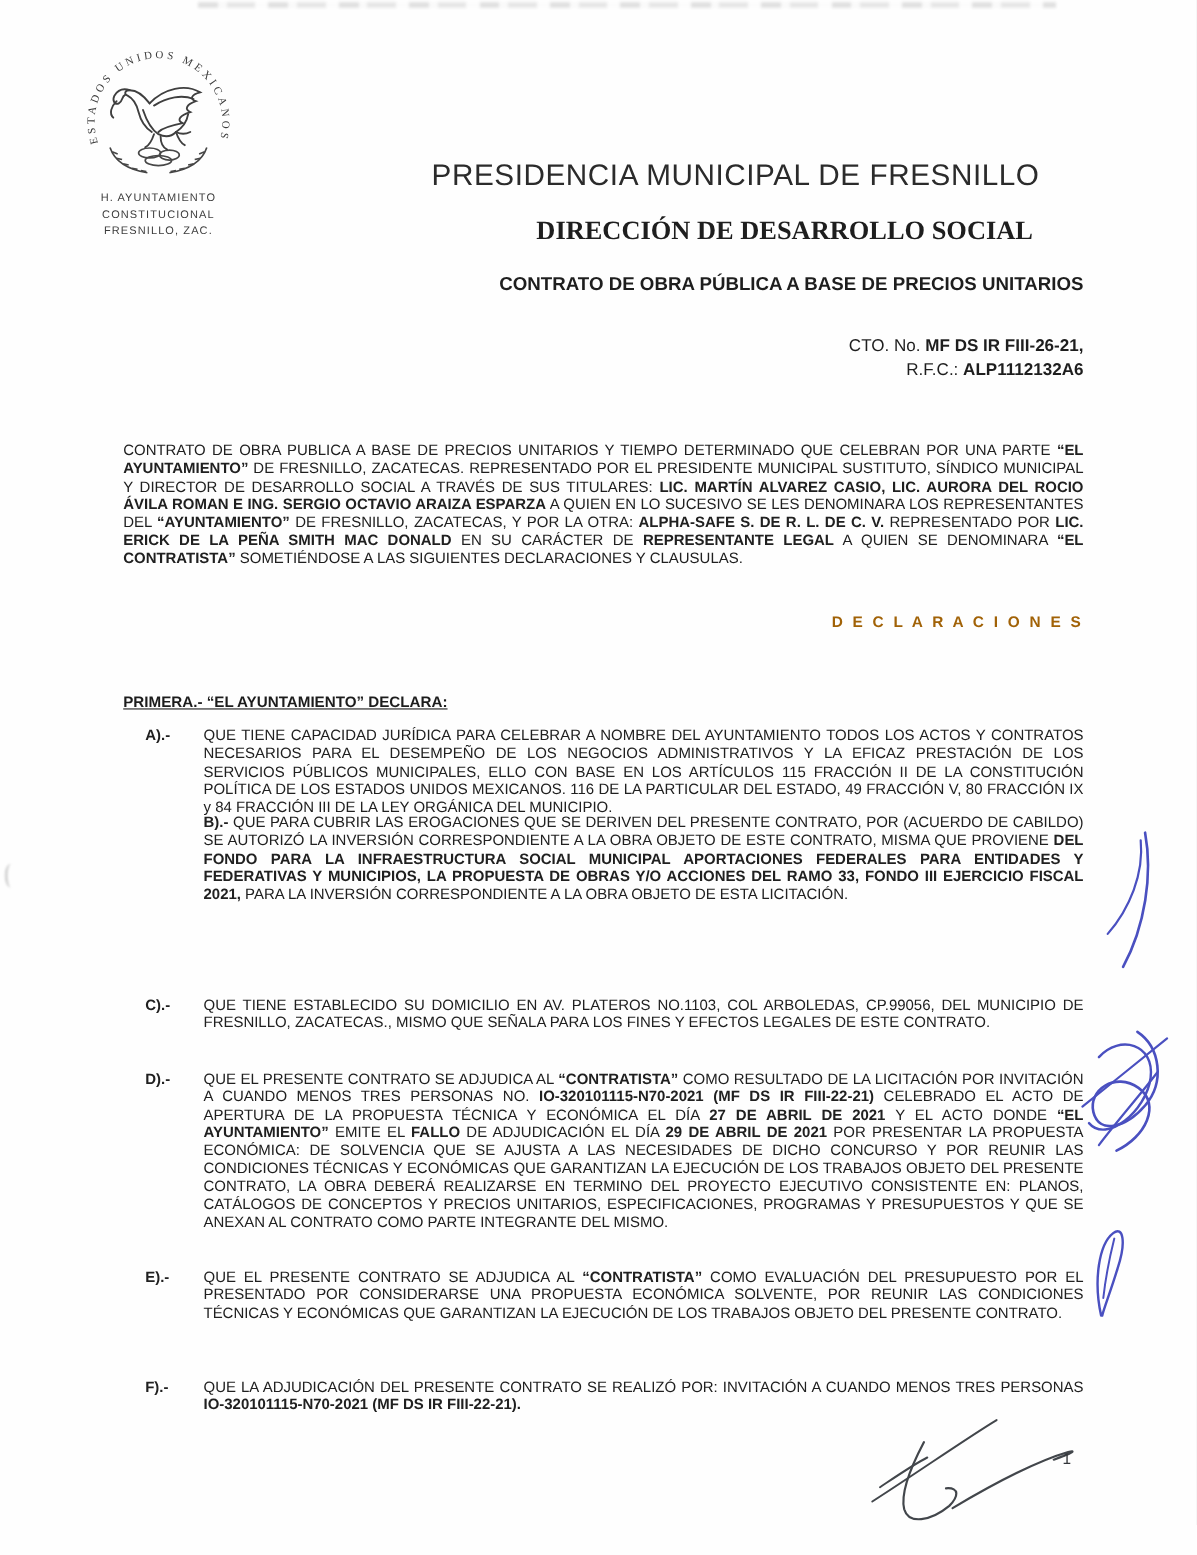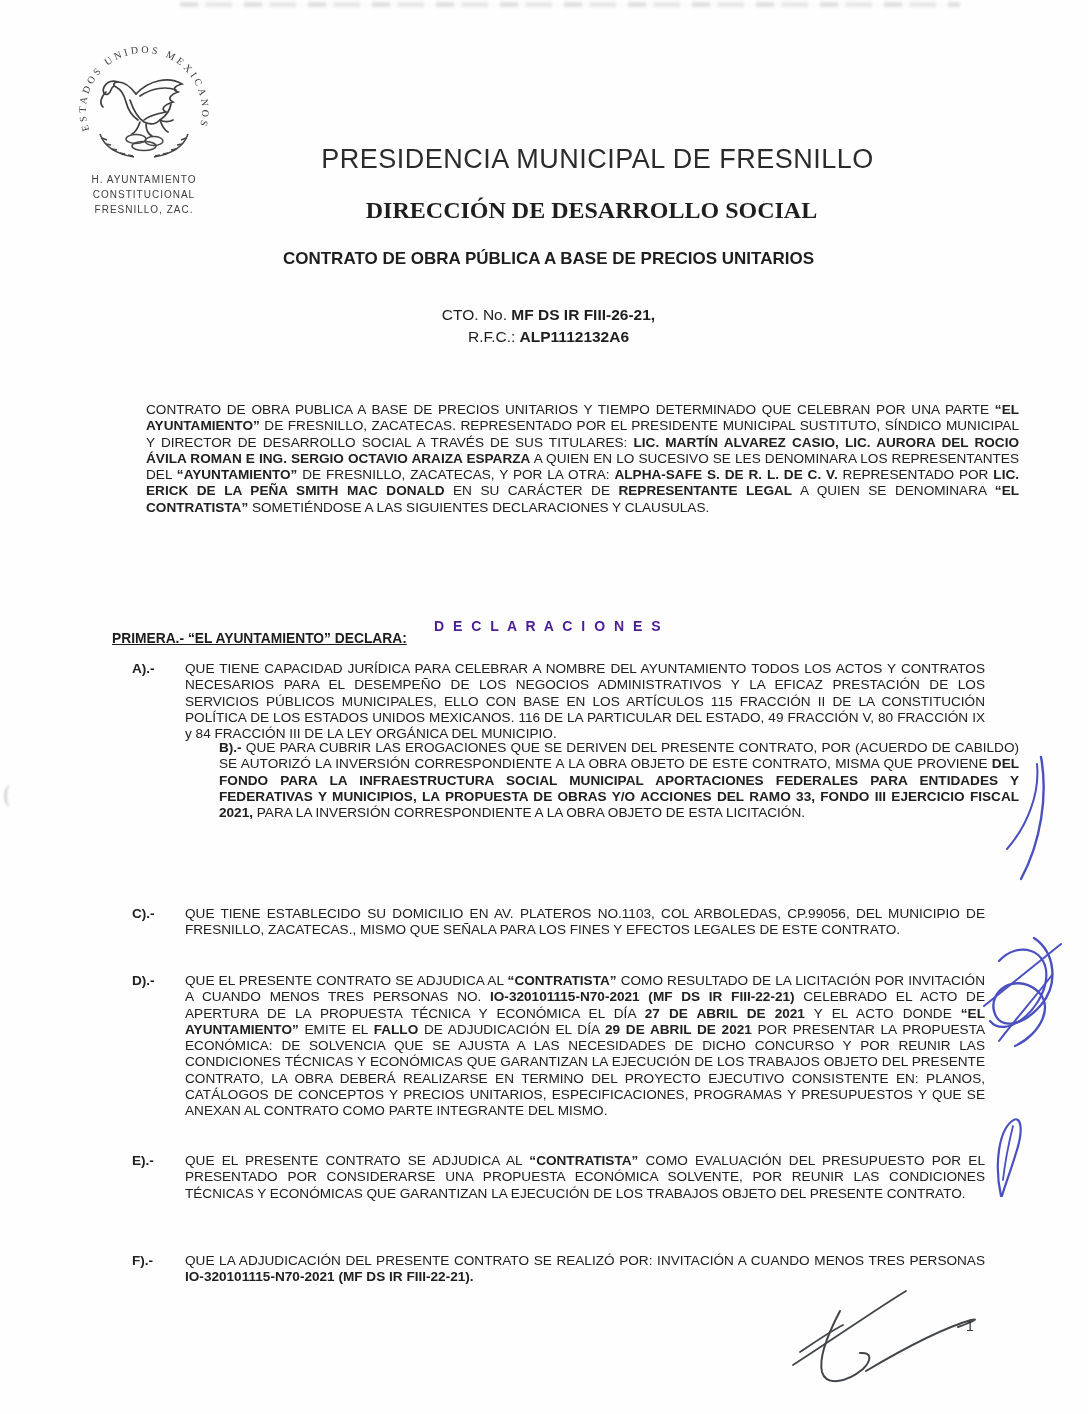--- a/index.html
+++ b/index.html
@@ -6,22 +6,22 @@
   .page{
     position:relative;
     width:1088px;height:1414px;
     margin:0 auto;
     background:#fefefe;
     font-family:"Liberation Sans", sans-serif;
     color:#242424;
     overflow:hidden;
   }
   .abs{position:absolute;}
-  .center{text-align:center;}
-  .just{text-align:justify;margin-left:34px;}
+  .center{text-align:right;}
+  .just{text-align:justify;}
   b{font-weight:bold;}
 
   .top-smudge{
     top:2px;left:180px;width:780px;height:5px;
     background:repeating-linear-gradient(90deg,
       rgba(60,60,60,.35) 0 18px, rgba(60,60,60,.05) 18px 26px,
       rgba(60,60,60,.28) 26px 52px, rgba(60,60,60,.02) 52px 64px);
     filter:blur(1.6px);
     opacity:.45;
   }
@@ -35,21 +35,21 @@
   .seal-block{left:62px;top:40px;width:164px;text-align:center;}
   .seal-caption{margin-top:4px;font-size:10px;line-height:15px;letter-spacing:1px;color:#3c3c3c;text-align:center;}
 
   .h-title{top:144px;left:250px;width:695px;font-size:27px;letter-spacing:.5px;color:#2b2b2b;white-space:nowrap;}
   .h-subtitle{top:197px;left:244px;width:695px;font-size:24px;font-weight:bold;color:#1e1e1e;white-space:nowrap;font-family:Liberation Serif, serif;}
   .h-contract{top:249px;left:112px;width:873px;font-size:17px;font-weight:bold;color:#1e1e1e;}
   .cto-block{top:304px;left:112px;width:873px;font-size:15.5px;line-height:22px;color:#1e1e1e;}
 
   .bodytxt{font-size:13.6px;line-height:16.3px;color:#202020;}
   .intro{top:402px;left:112px;width:873px;}
-  .decl-heading{top:618px;left:112px;width:873px;font-size:14px;font-weight:bold;letter-spacing:2.5px;color:#4c1d95;}
+  .decl-heading{top:557px;left:112px;width:873px;font-size:14px;font-weight:bold;letter-spacing:2.5px;color:#a16207;}
   .primera{top:631px;left:112px;width:873px;font-size:13.8px;font-weight:bold;color:#1c1c1c;text-decoration:underline;}
 
   .item{display:flex;left:112px;width:873px;}
   .item .lbl{flex:none;width:53px;padding-left:20px;font-weight:bold;}
   .item .txt{flex:1;text-align:justify;}
   .item-a{top:661px;}
   .item-b{top:740px;left:185px;width:800px;}
   .item-c{top:906px;}
   .item-d{top:973px;}
   .item-e{top:1153px;}

